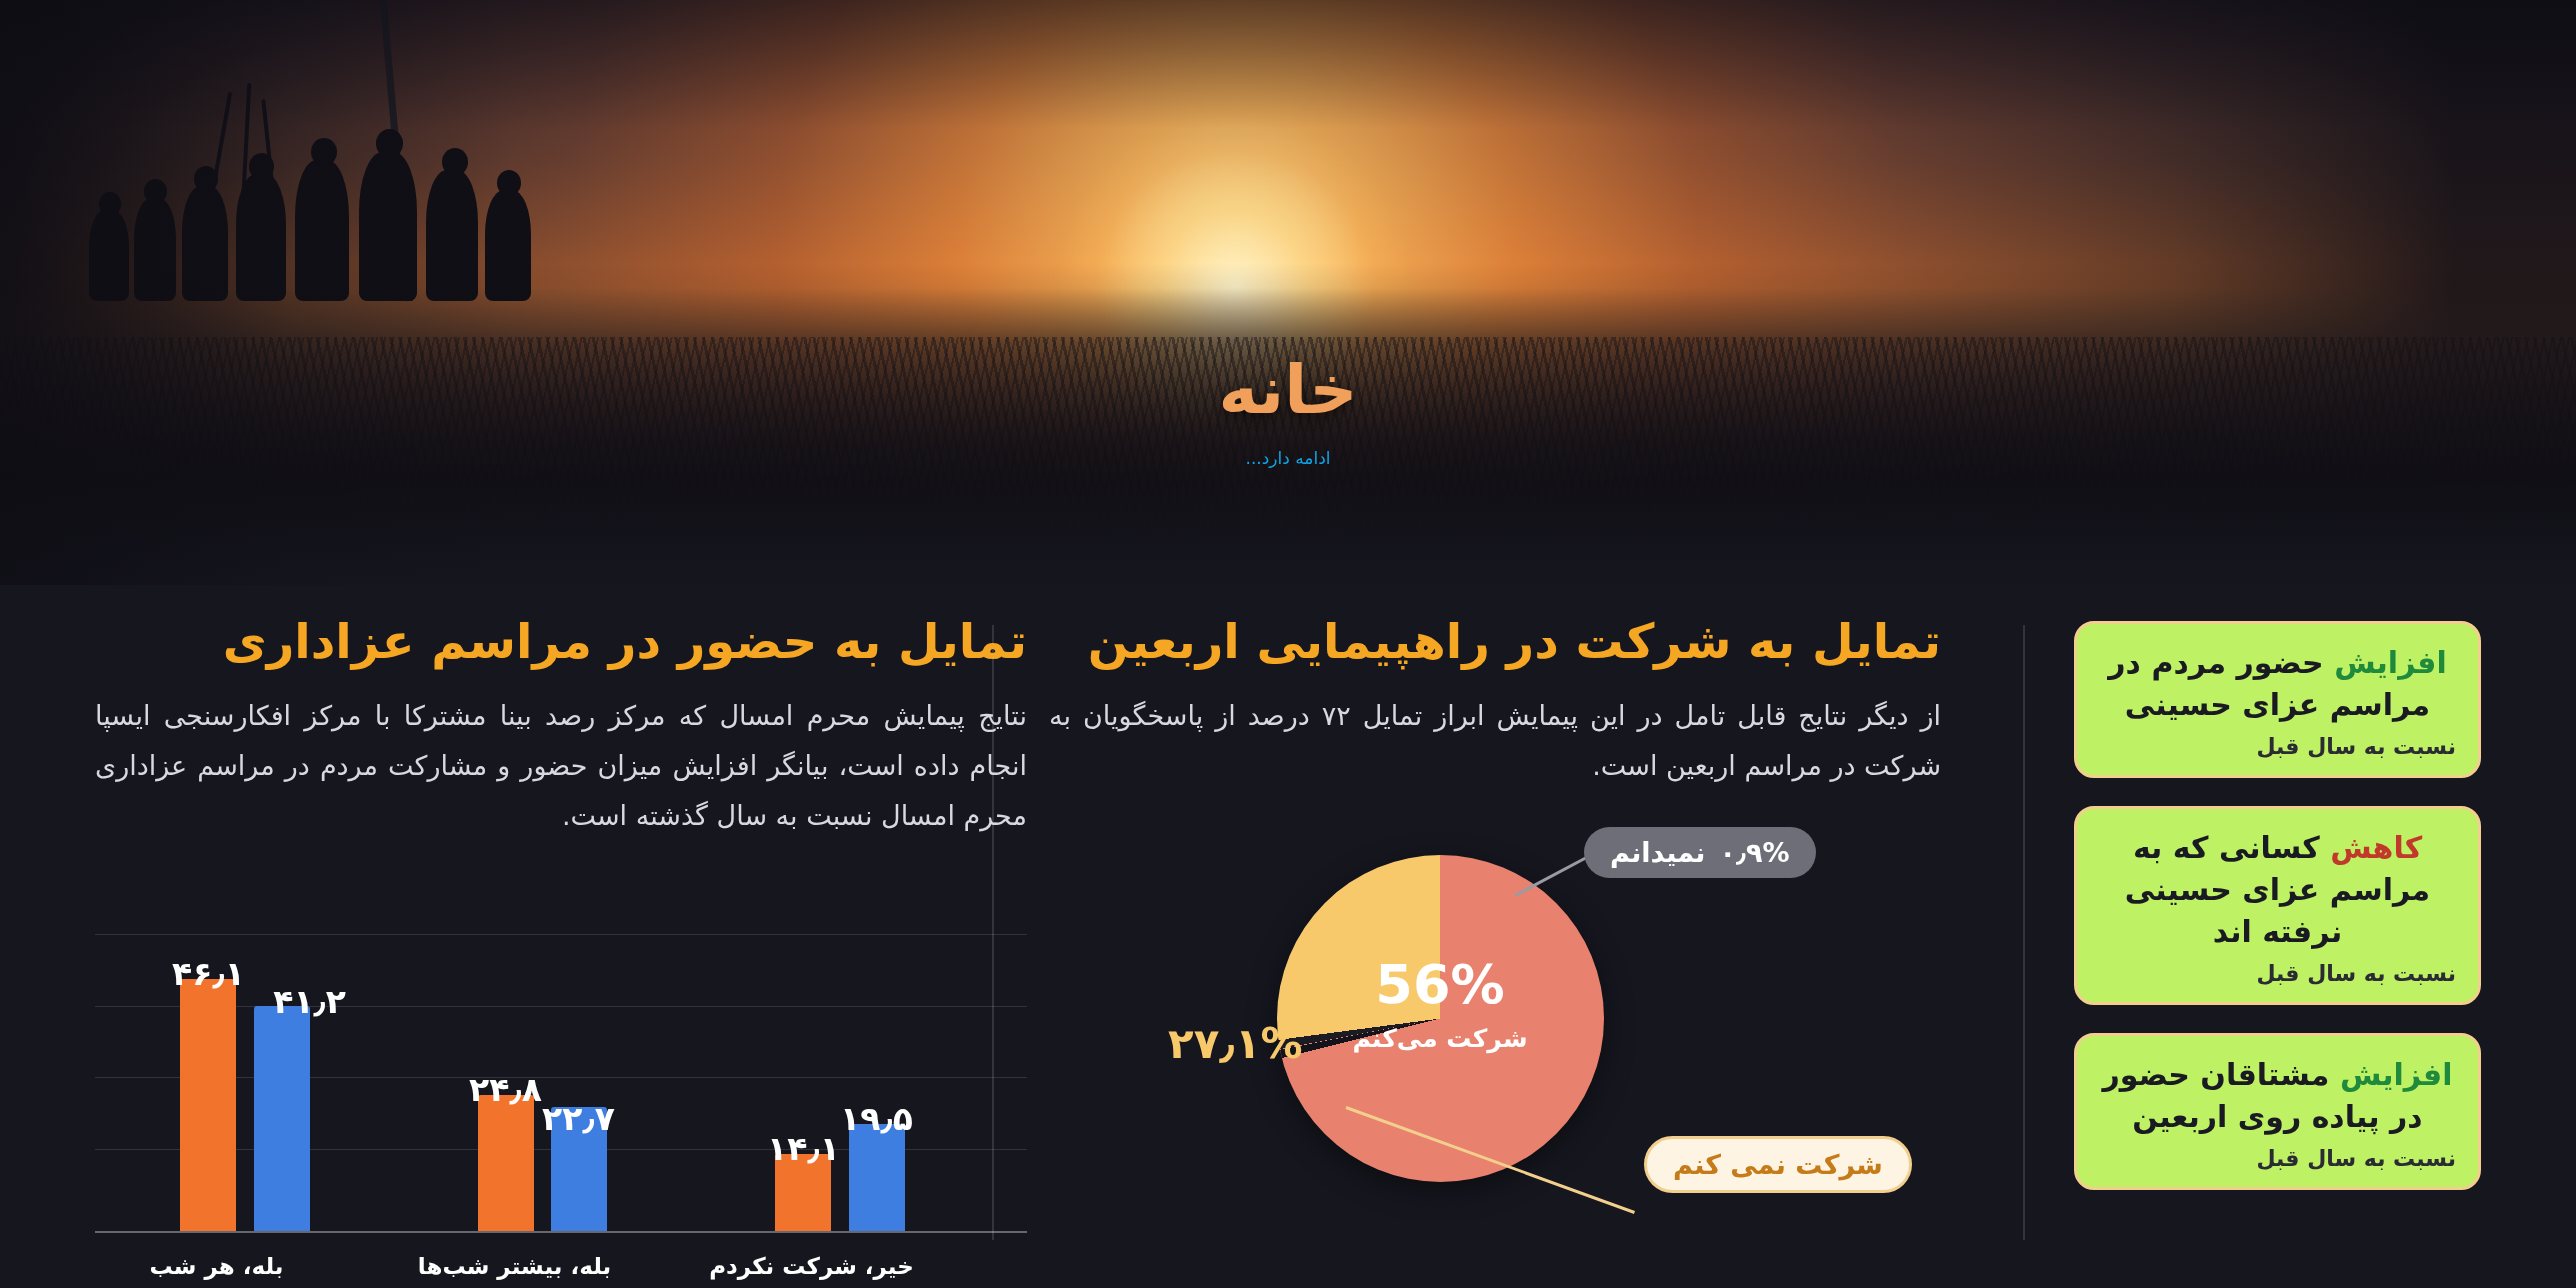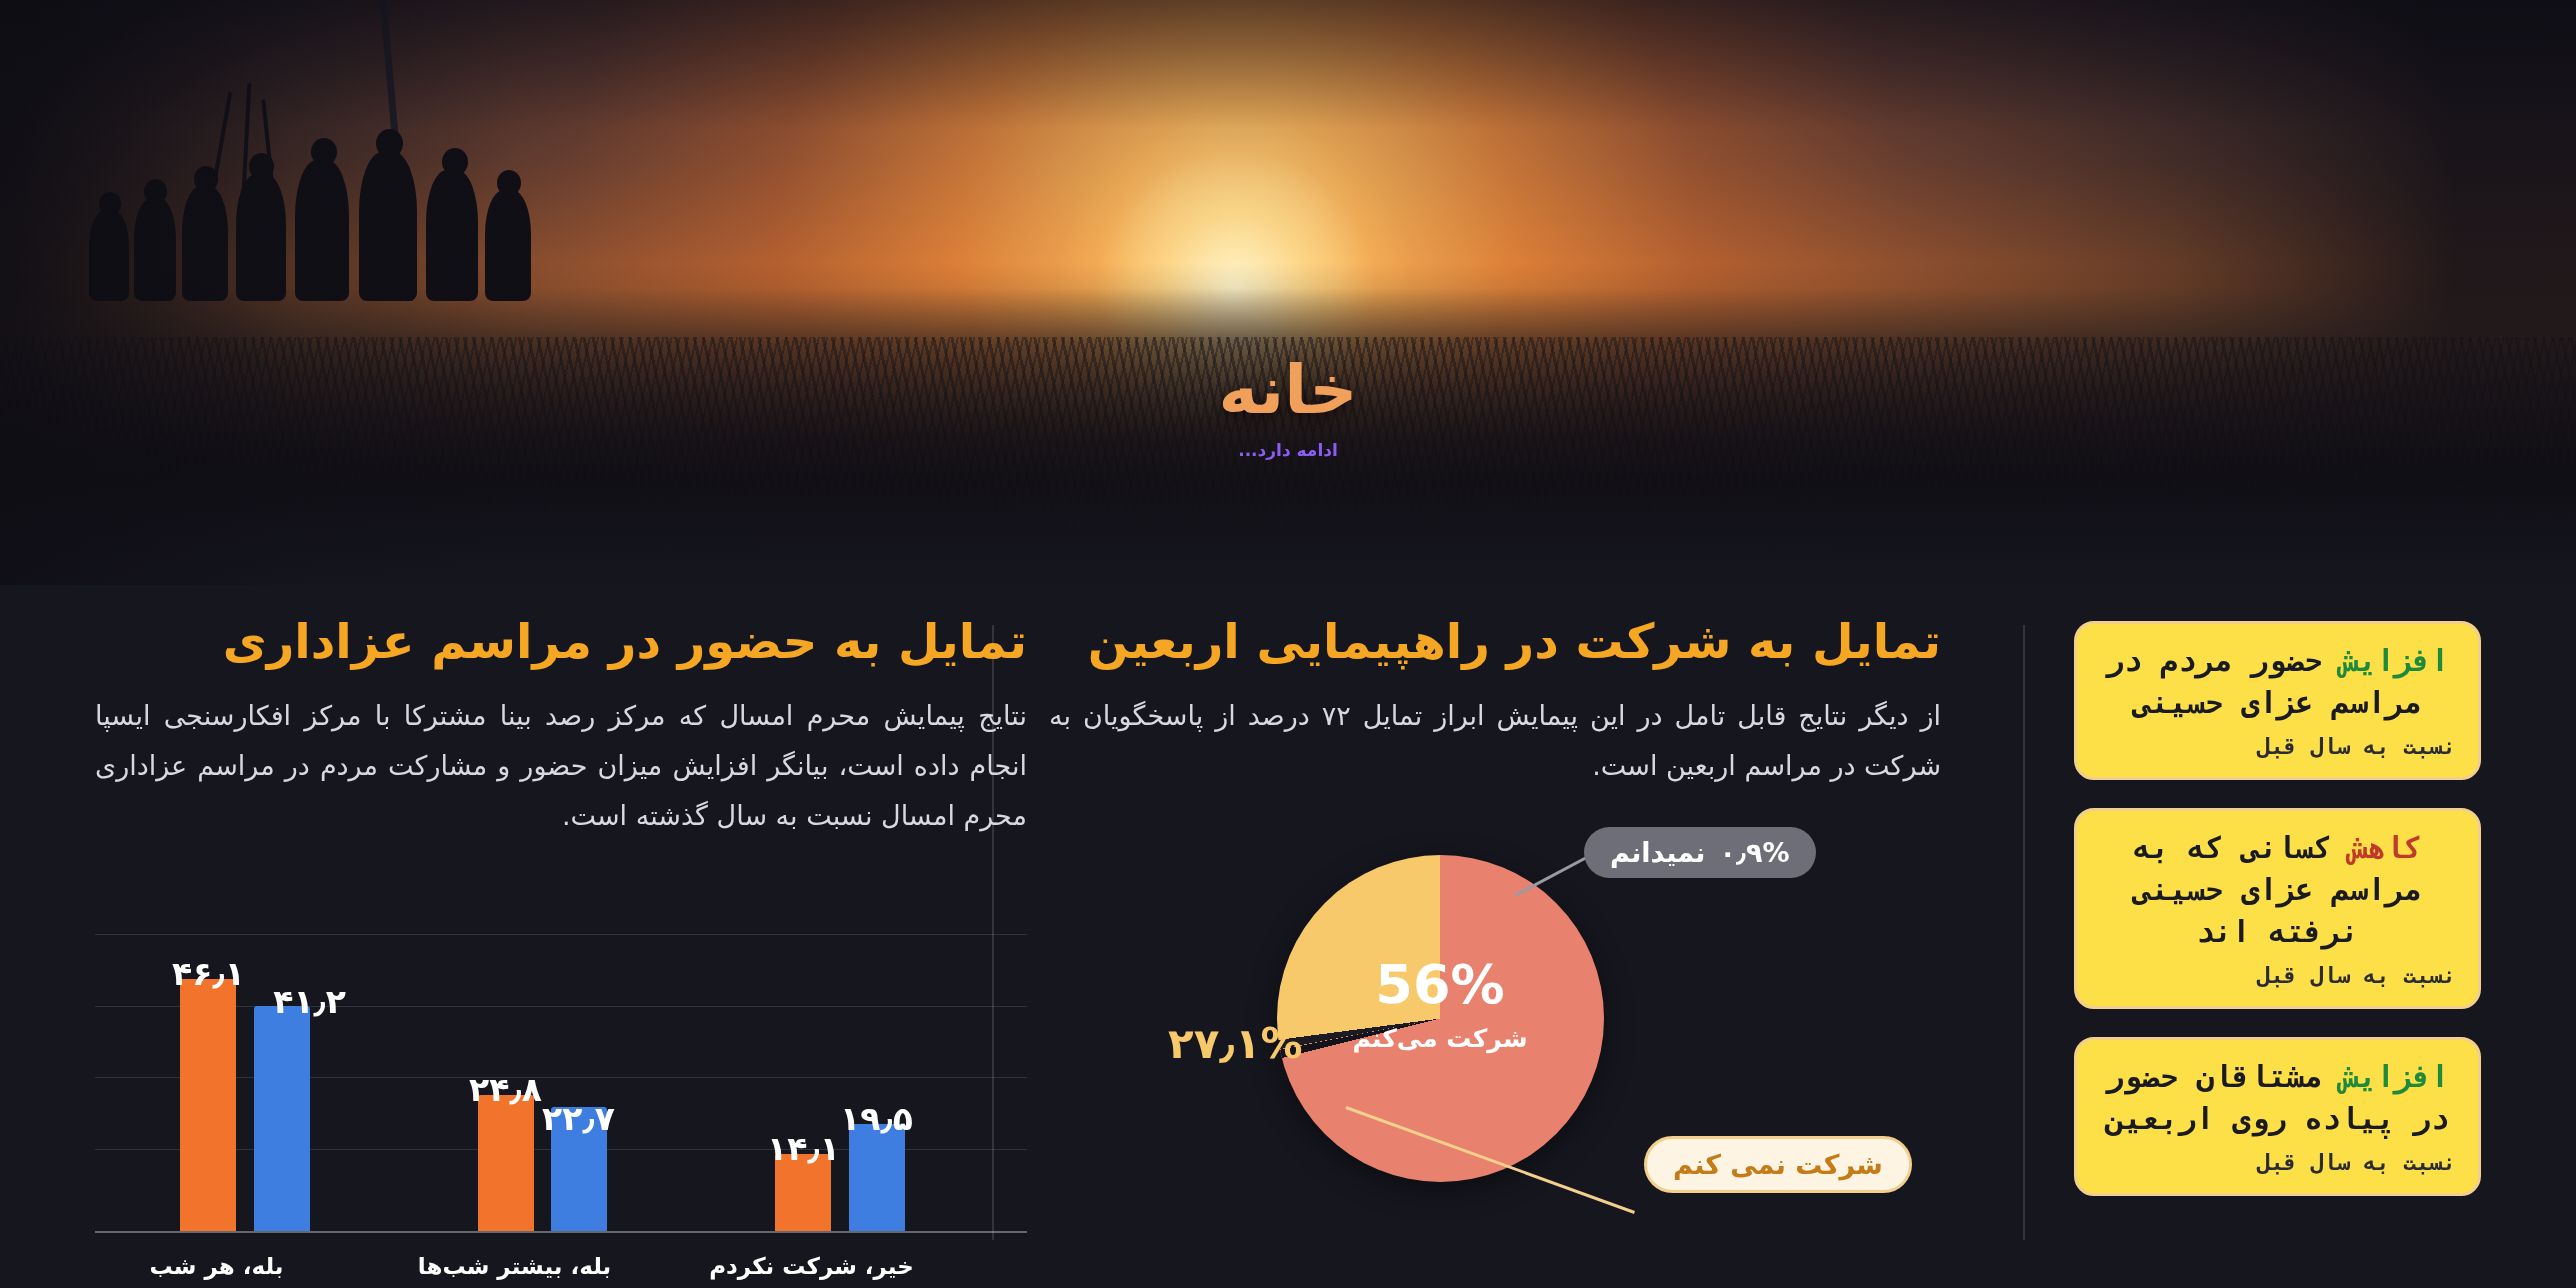--- a/index.html
+++ b/index.html
@@ -71,32 +71,32 @@
     text-shadow:0 3px 18px rgba(0,0,0,.8);
   }
   .logo{
     position:absolute;left:50%;transform:translateX(-50%);top:357px;
     text-align:center;width:297px;
   }
   .logo-mark{
     font-size:67px;font-weight:bold;color:#f0a05a;line-height:1;
     text-shadow:0 3px 14px rgba(0,0,0,.6);
   }
-  .logo-sub{margin-top:16px;font-size:17px;color:#8b5cf6;letter-spacing:2px;font-weight:bold;}
+  .logo-sub{margin-top:24px;font-size:17px;color:#0ea5e9;letter-spacing:2px;}
   
   .body-area{position:absolute;left:0;top:585px;width:2576px;height:703px;}
   .divider{position:absolute;top:40px;width:2px;height:615px;background:rgba(255,255,255,.13);}
   .div1{right:551px;}
   .div2{right:1582px;}
 
   
   .cards{position:absolute;right:95px;top:36px;width:407px;}
   .card{
-    background:#fde047;border:3px solid #f2cf8c;border-radius:20px;
-    padding:18px 22px 16px;margin-bottom:28px;text-align:center;color:#1a1a22;font-family:Liberation Mono, monospace;
+    background:#bef264;border:3px solid #f2cf8c;border-radius:20px;
+    padding:18px 22px 16px;margin-bottom:28px;text-align:center;color:#1a1a22;
   }
   .card-line1{font-size:30px;font-weight:bold;line-height:1.4;}
   .card-line1 .hl-green{color:#1f8a3b;}
   .card-line1 .hl-red{color:#c0392b;}
   .card-note{margin-top:8px;font-size:22px;font-weight:bold;color:#2b2b33;text-align:right;}
 
   
   .mid{position:absolute;right:635px;top:28px;width:892px;}
   .sec-title{font-size:48px;font-weight:bold;color:#f5a623;text-align:right;}
   .sec-body{

